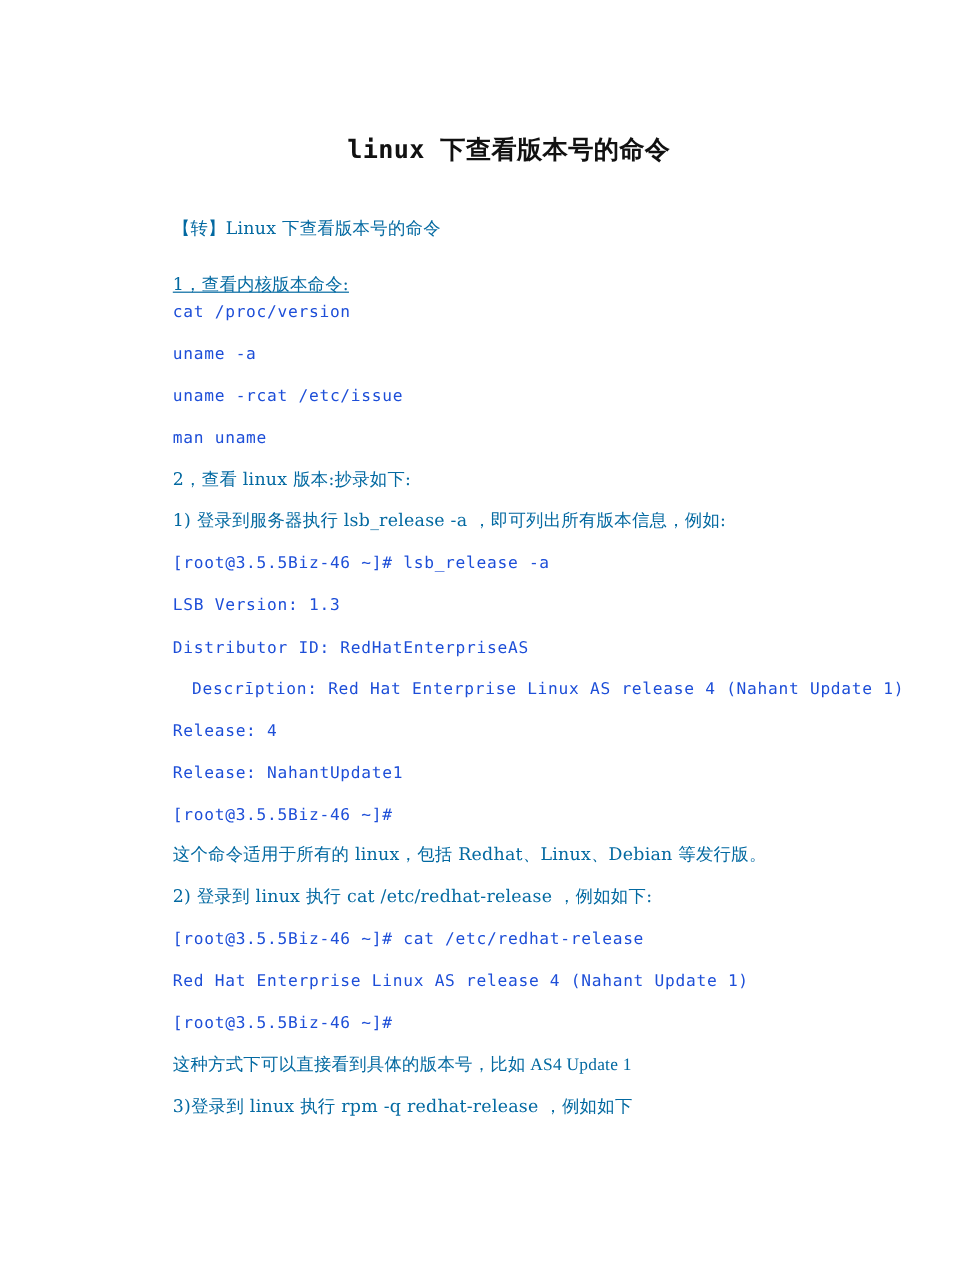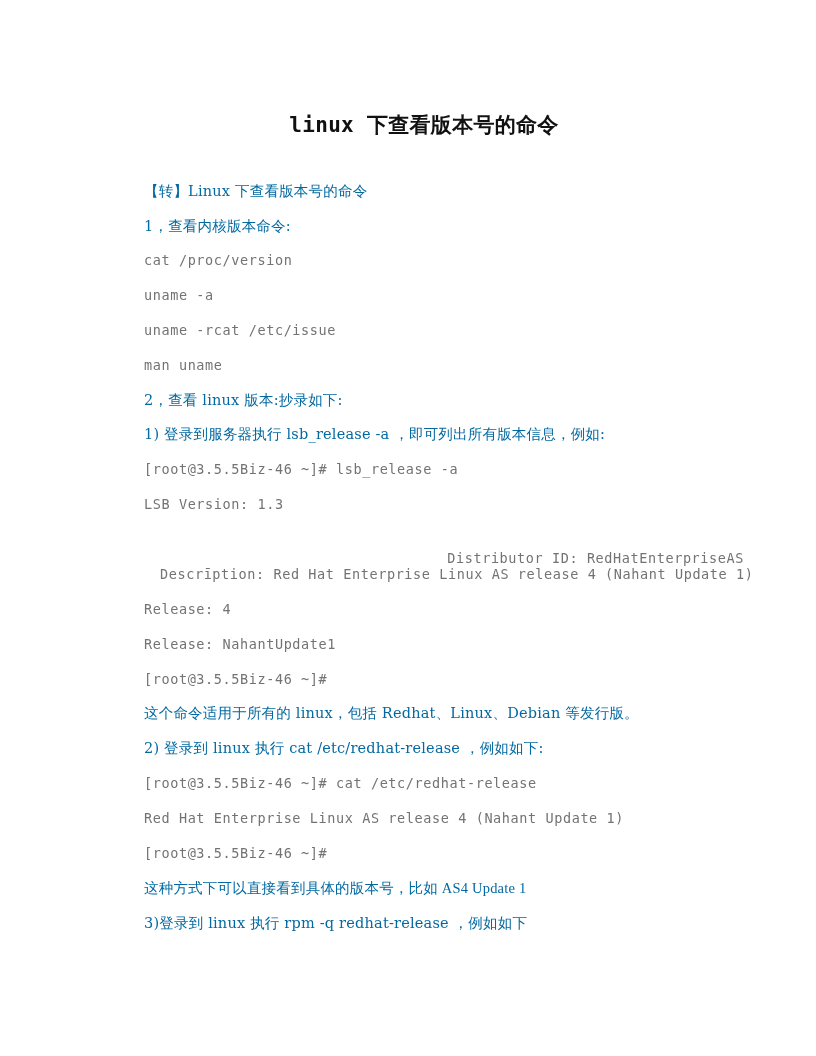--- a/index.html
+++ b/index.html
@@ -58,21 +58,21 @@
     white-space: nowrap;
     color: #2b2b2b;
   }
 
   
   .mono {
     font-family: "DejaVu Sans Mono", "Liberation Mono", monospace;
     font-size: 13.5px;
     line-height: 20px;
     letter-spacing: 0.6px;
-    color: #737373;
+    color: #1d4ed8;
   }
 
   
   .cjk {
     font-family: "DejaVu Serif", "Liberation Serif", serif;
     font-size: 14.5px;
     line-height: 20px;
     letter-spacing: 0.2px;
     color: #0369a1;
   }
@@ -81,30 +81,30 @@
 <body>
 
 <div class="page">
 
   <div class="doc-body">
 
     <h1 class="doc-title">linux 下查看版本号的命令</h1>
 
     <div id="lines-container">
         <p class="para cjk" style="top: 181px;">【转】Linux 下查看版本号的命令</p>
-        <p class="para cjk" style="top: 216px;">1，查看内核版本命令:</p>
+        <p class="para cjk" style="top: 228px; text-decoration: underline;">1，查看内核版本命令:</p>
         <p class="para mono" style="top: 250px;">cat /proc/version</p>
         <p class="para mono" style="top: 285px;">uname -a</p>
         <p class="para mono" style="top: 320px;">uname -rcat /etc/issue</p>
         <p class="para mono" style="top: 355px;">man uname</p>
         <p class="para cjk" style="top: 390px;">2，查看 linux 版本:抄录如下:</p>
         <p class="para cjk" style="top: 424px;">1) 登录到服务器执行 lsb_release -a ，即可列出所有版本信息，例如:</p>
         <p class="para mono" style="top: 459px;">[root@3.5.5Biz-46 ~]# lsb_release -a</p>
         <p class="para mono" style="top: 494px;">LSB Version: 1.3</p>
-        <p class="para mono" style="top: 548px; text-align: right;">Distributor ID: RedHatEnterpriseAS</p>
+        <p class="para mono" style="top: 530px;">Distributor ID: RedHatEnterpriseAS</p>
         <p class="para mono" style="top: 564px; padding-left: 16px;">Descrīption: Red Hat Enterprise Linux AS release 4 (Nahant Update 1)</p>
         <p class="para mono" style="top: 599px;">Release: 4</p>
         <p class="para mono" style="top: 634px;">Release: NahantUpdate1</p>
         <p class="para mono" style="top: 669px;">[root@3.5.5Biz-46 ~]#</p>
         <p class="para cjk" style="top: 703px;">这个命令适用于所有的 linux，包括 Redhat、Linux、Debian 等发行版。</p>
         <p class="para cjk" style="top: 738px;">2) 登录到 linux 执行 cat /etc/redhat-release ，例如如下:</p>
         <p class="para mono" style="top: 773px;">[root@3.5.5Biz-46 ~]# cat /etc/redhat-release</p>
         <p class="para mono" style="top: 808px;">Red Hat Enterprise Linux AS release 4 (Nahant Update 1)</p>
         <p class="para mono" style="top: 843px;">[root@3.5.5Biz-46 ~]#</p>
         <p class="para cjk" style="top: 878px; font-family: Liberation Serif, serif;">这种方式下可以直接看到具体的版本号，比如 AS4 Update 1</p>

